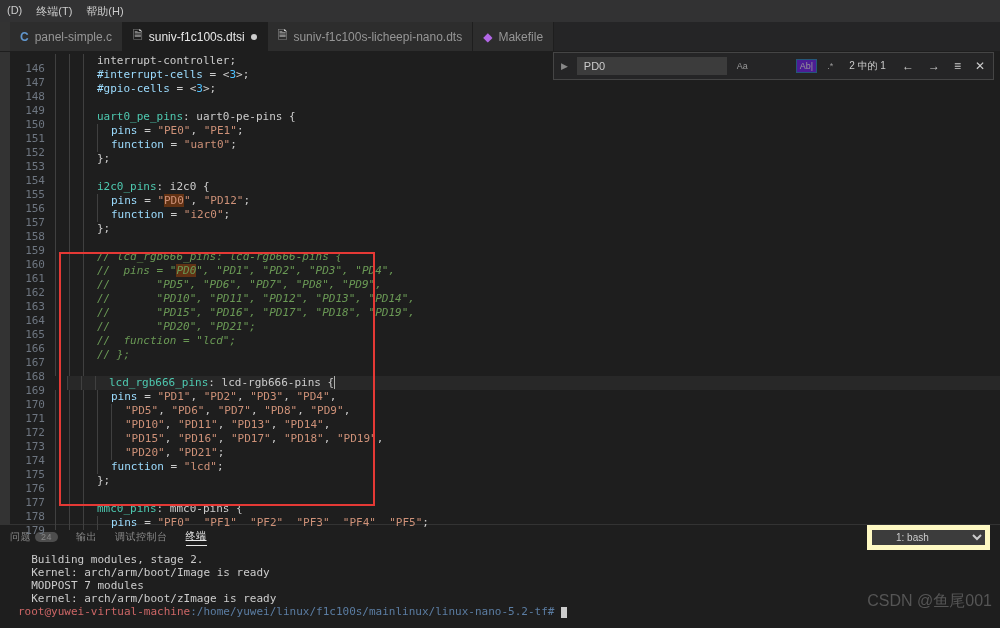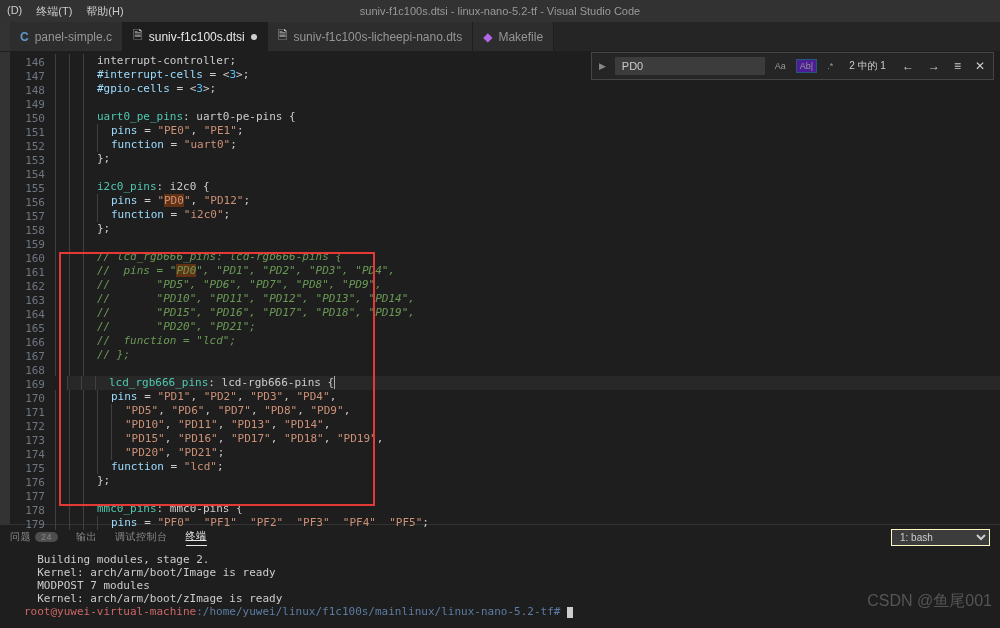--- a/index.html
+++ b/index.html
@@ -66,21 +66,21 @@
   height: 100%;
 }
 .gutter {
   width: 45px;
   padding-right: 10px;
   text-align: right;
   color: #6e7681;
   font-family: Consolas, monospace;
   font-size: 11px;
   line-height: 14px;
-  padding-top: 4px;
+  padding-top: 10px;
   user-select: none;
 }
 .code {
   flex: 1;
   font-family: Consolas, monospace;
   font-size: 11px;
   line-height: 14px;
   padding-top: 2px;
   white-space: pre;
   position: relative;
@@ -123,21 +123,21 @@
 .find-widget input {
   background: #3c3c3c;
   border: 1px solid #3c3c3c;
   color: #ccc;
   padding: 2px 6px;
   width: 150px;
   font-size: 11px;
   outline: none;
 }
 .find-opt { color: #999; font-size: 9px; padding: 1px 3px; border: 1px solid transparent; cursor: pointer; }
-.find-opt.on { border-color: #245779; background: #4c1d95; }
+.find-opt.on { border-color: #245779; background: #4c1d95; margin-left: 38px; }
 .find-count { color: #ccc; font-size: 10px; margin: 0 6px; }
 .find-icn { color: #ccc; padding: 2px 4px; cursor: pointer; font-size: 12px; }
 .panel {
   height: 104px;
   background: #1e1e1e;
   border-top: 1px solid #333;
   display: flex;
   flex-direction: column;
 }
 .panel-tabs {
@@ -146,28 +146,28 @@
   height: 24px;
   padding: 0 10px;
   gap: 18px;
   font-size: 10px;
   color: #888;
 }
 .panel-tabs .ptab { cursor: pointer; letter-spacing: 0.5px; }
 .panel-tabs .ptab.active { color: #e8e8e8; border-bottom: 1px solid #e8e8e8; padding-bottom: 2px; text-decoration: underline; }
 .panel-tabs .badge { background: #4d4d4d; border-radius: 8px; padding: 0 6px; font-size: 9px; margin-left: 4px; }
 .panel-tabs .spacer { flex: 1; }
-.panel-tabs select { background: #3c3c3c; color: #ccc; border: 1px solid #fef9c3; font-size: 10px; padding: 1px 40px 1px 4px; }
+.panel-tabs select { background: #3c3c3c; color: #ccc; border: 5px solid #fef9c3; font-size: 10px; padding: 1px 40px 1px 20px; }
 .terminal {
   flex: 1;
   font-family: Consolas, monospace;
   font-size: 11px;
   line-height: 13px;
   color: #ccc;
-  padding: 4px 24px;
+  padding: 4px 18px;
   white-space: pre;
 }
 .term-prompt { color: #cc6666; }
 .term-path { color: #5b7da3; }
 .term-cursor { display: inline-block; width: 6px; height: 11px; background: #ccc; vertical-align: middle; }
 .watermark {
   position: absolute;
   right: 8px;
   bottom: 16px;
   color: #555;
@@ -177,21 +177,20 @@
 </style>
 </head>
 <body>
 
 <div class="titlebar">
   <div class="menubar">
     <span>(D)</span>
     <span>终端(T)</span>
     <span>帮助(H)</span>
   </div>
-  <span>suniv-f1c100s.dtsi - linux-nano-5.2-tf - Visual Studio Code</span>
 </div>
 
 <div class="tabs" id="tabs-container">
     <div style="width:10px;background:#333"></div>
     <div class="tab">
       <span class="tab-icon ic-c">C</span>
       <span>panel-simple.c</span>
     </div>
     <div class="tab active">
       <span class="tab-icon ic-file">🗎</span>

